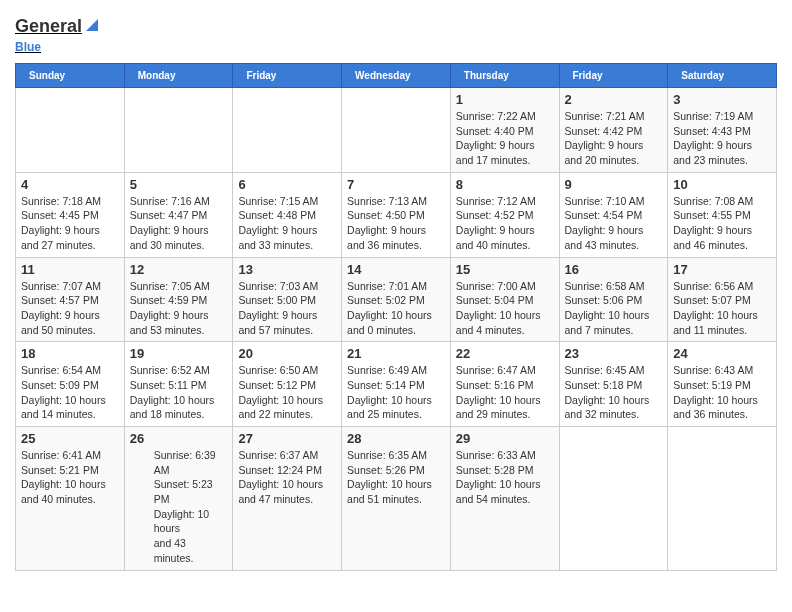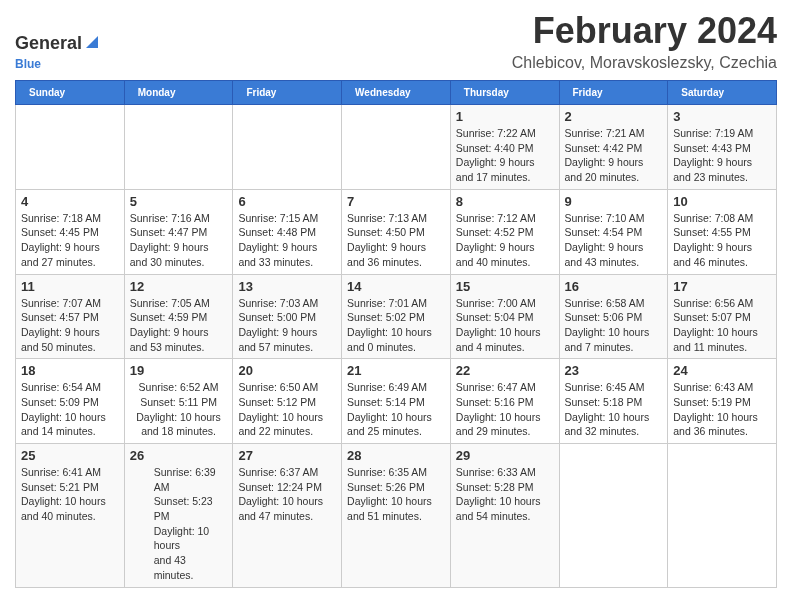--- a/index.html
+++ b/index.html
@@ -6,22 +6,23 @@
     body {
       font-family: Arial, sans-serif;
       background: #fff;
       width: 792px;
       min-height: 612px;
       padding: 10px 15px;
     }
     .header-area {
       display: flex;
       justify-content: space-between;
-      align-items: flex-end;
+      align-items: center;
       margin-bottom: 8px;
+      text-decoration: underline;
     }
     .logo {
       display: flex;
       flex-direction: column;
       align-items: flex-start;
       margin-top: 6px;
     }
     .logo-row {
       display: flex;
       align-items: center;
@@ -89,24 +90,20 @@
       <span style="display:inline-block;margin-left:2px;vertical-align:middle;">
         <svg width="16" height="16" viewBox="0 0 16 16">
             <polygon points="2,14 14,14 14,2" fill="#3a7bd5"></polygon>
           </svg>
       </span>
     </div>
     <div>
       <span style="font-size:12px;font-weight:bold;color:#3a7bd5;">Blue</span>
     </div>
   </div>
-  <div class="title-area">
-    <div class="month-title">February 2024</div>
-    <div class="location-title">Chlebicov, Moravskoslezsky, Czechia</div>
-  </div>
 </div>
 
 <table class="calendar">
   <thead>
     <tr>
     <th>Sunday</th>
         <th>Monday</th>
         <th>Friday</th>
         <th>Wednesday</th>
         <th>Thursday</th>
@@ -247,21 +244,21 @@
       <tr>
         <td>
           <div class="day-number">18</div>
           <div class="day-info" style="white-space: pre-line;">Sunrise: 6:54 AM
 Sunset: 5:09 PM
 Daylight: 10 hours
 and 14 minutes.</div>
         </td>
         <td>
           <div class="day-number">19</div>
-          <div class="day-info" style="white-space: pre-line; text-align: center;">Sunrise: 6:52 AM
+          <div class="day-info" style="white-space: pre-line;">Sunrise: 6:52 AM
 Sunset: 5:11 PM
 Daylight: 10 hours
 and 18 minutes.</div>
         </td>
         <td>
           <div class="day-number">20</div>
           <div class="day-info" style="white-space: pre-line;">Sunrise: 6:50 AM
 Sunset: 5:12 PM
 Daylight: 10 hours
 and 22 minutes.</div>

